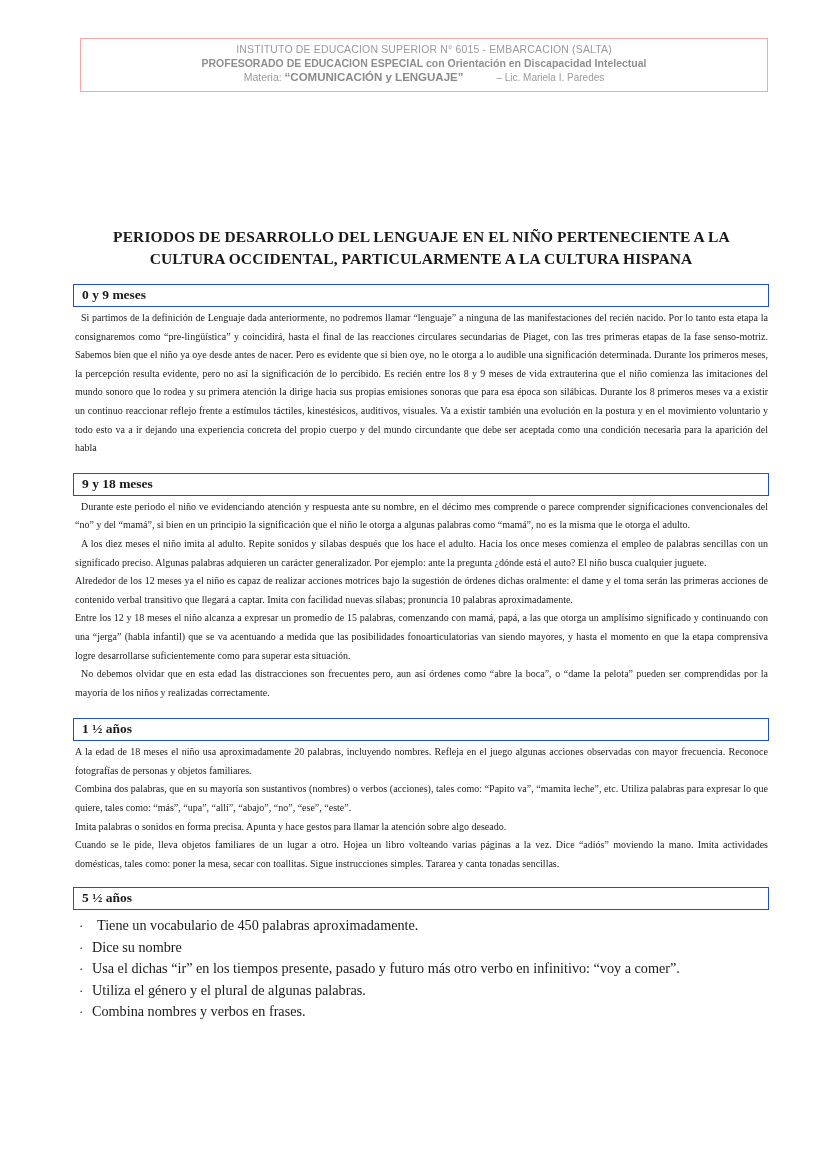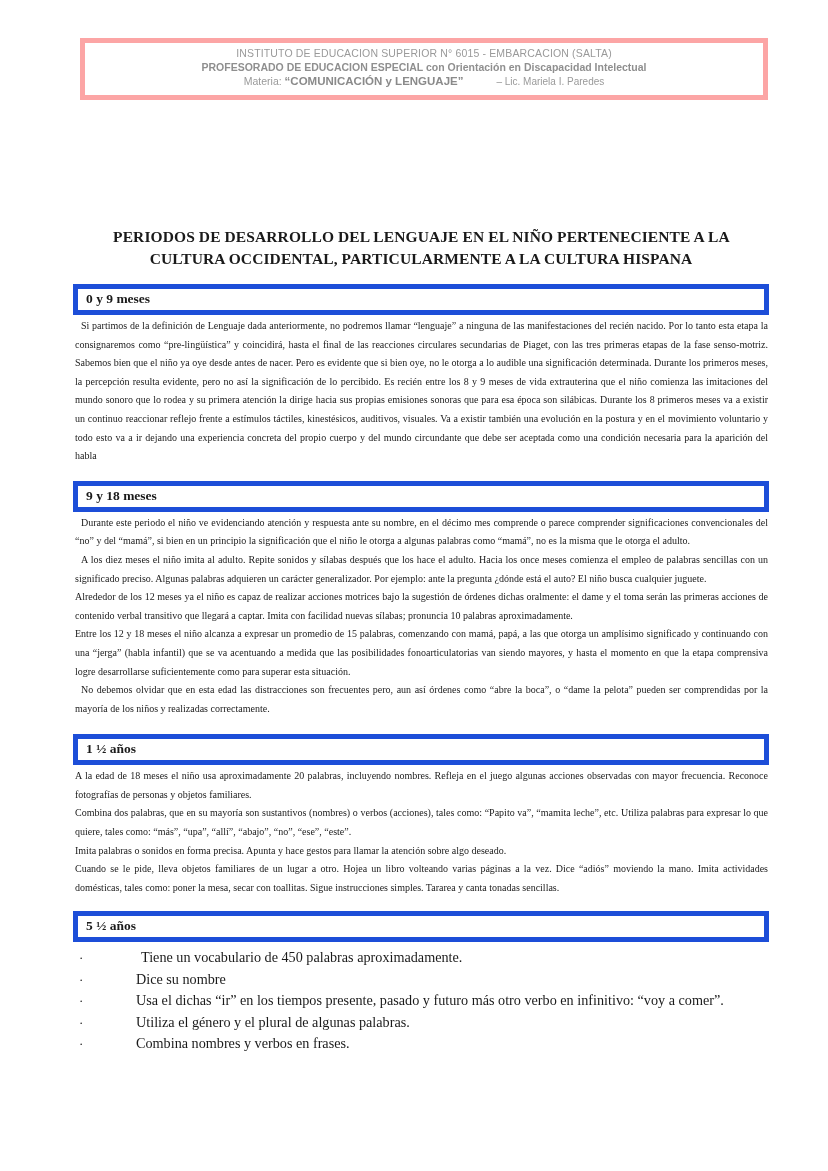--- a/index.html
+++ b/index.html
@@ -24,21 +24,21 @@
     box-sizing: border-box;
   }
 
   
   .letterhead {
     position: absolute;
     left: 80px;
     top: 38px;
     width: 688px;
     box-sizing: border-box;
-    border: 5px solid #fca5a5;
+    border: 1px solid #fca5a5;
     padding: 3px 6px 6px 6px;
     text-align: center;
     font-family: "Liberation Sans", "DejaVu Sans", sans-serif;
     color: #9a9a9a;
     background: #ffffff;
   }
   .lh-line1 {
     font-size: 10.5px;
     line-height: 14px;
     letter-spacing: 0.15px;
@@ -86,21 +86,21 @@
   .content {
     position: absolute;
     left: 73px;
     top: 284px;
     width: 696px;
   }
 
   
   .sec-head {
     box-sizing: border-box;
-    border: 5px solid #1d4ed8;
+    border: 1px solid #1d4ed8;
     padding: 2px 0 3px 8px;
     font-weight: bold;
     font-size: 13.5px;
     line-height: 16px;
     background: #ffffff;
     margin: 0;
   }
 
   
   .sec-body {
@@ -136,21 +136,20 @@
   .bullet-dot {
     width: 17px;
     flex: 0 0 17px;
     text-align: left;
     padding-left: 4px;
     font-size: 13px;
     box-sizing: border-box;
   }
   .bullet-text {
     flex: 1 1 auto;
-    margin-left: 44px;
   }
   .bullets .bullet-row:first-child .bullet-text {
     text-indent: 5px;
   }
 </style>
 </head>
 <body>
 
 <div class="page">
 

